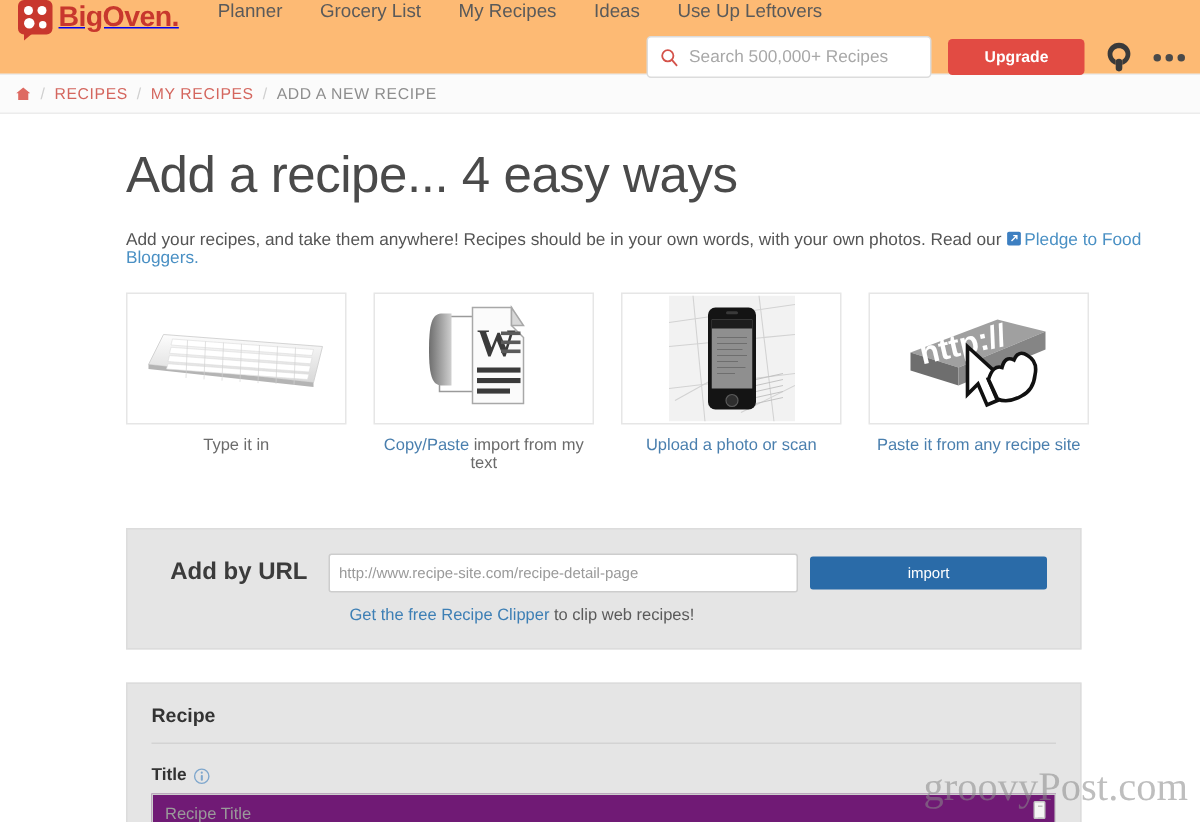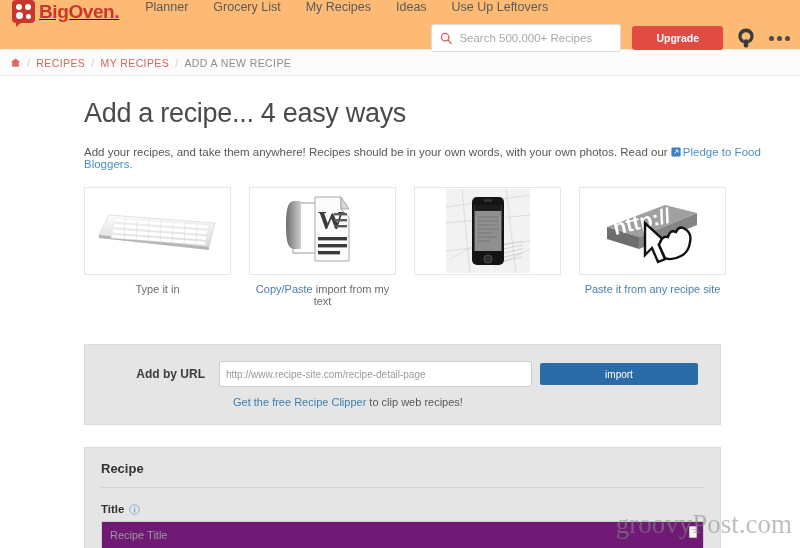--- a/index.html
+++ b/index.html
@@ -72,21 +72,21 @@
     font-size: 10.5px; letter-spacing: 0.4px;
   }
   .home-icon { width: 11px; height: 11px; display:block; }
   .crumb-sep { color: #cfcfcf; }
   .crumb-link { color: #d4665e; text-decoration: none; }
   .crumb-cur { color: #8d8d8d; }
 
   
   .content { padding: 0 0 0 0; }
   .page-title {
-    font-size: 27px; font-weight: normal; color: #4a4a4a;
+    font-size: 34px; font-weight: normal; color: #4a4a4a;
     margin: 22px 0 0 84px; letter-spacing: -0.3px;
   }
   .intro {
     font-size: 11.5px; color: #555; margin: 17px 0 0 84px;
   }
   .ext-icon { width: 10px; height: 10px; vertical-align: -1px; margin-right: 2px;}
   .intro a { color: #4a90c4; text-decoration: none; }
 
   
   .cards { display: flex; gap: 18px; margin: 17px 0 0 84px; }
@@ -101,21 +101,21 @@
   .card-label .lnk { color: #4a7fae; }
   .card-label.blue { color: #4a7fae; }
 
   
   .panel {
     width: 637px; margin: 37px 0 0 84px; background: #e5e5e5;
     border: 1px solid #dcdcdc; padding: 16px 22px 16px 22px;
   }
   .url-row { display: flex; align-items: center; }
   .url-label {
-    font-size: 12px; font-weight: bold; color: #3b3b3b;
+    font-size: 16px; font-weight: bold; color: #3b3b3b;
     width: 112px; text-align: right; padding-right: 14px;
   }
   .url-input {
     flex: 1; height: 26px; border: 1px solid #cdcdcd; background: #fff;
     font-size: 10px; color: #9a9a9a; padding: 0 6px; outline: none;
     font-family: "Liberation Sans", sans-serif; border-radius: 2px;
   }
   .url-input::placeholder { color: #9a9a9a; }
   .import-btn {
     width: 158px; height: 22px; margin-left: 8px; background: #2a6ba8;
@@ -324,20 +324,23 @@
             <rect x="26" y="8" width="32" height="68" rx="5" fill="#141414"></rect>
             <rect x="28.5" y="16" width="27" height="46" fill="#8f8f8f"></rect>
             <rect x="28.5" y="16" width="27" height="6" fill="#1c1c1c"></rect>
             <g stroke="#6e6e6e" stroke-width="0.8">
               <path d="M32 28 h20 M32 32 h20 M32 36 h17 M32 40 h20 M32 44 h14 M32 48 h19 M32 52 h12"></path>
             </g>
             <circle cx="42" cy="70" r="4" fill="#2e2e2e" stroke="#5a5a5a" stroke-width="0.8"></circle>
             <rect x="38" y="10.5" width="8" height="2" rx="1" fill="#3a3a3a"></rect>
           </svg>
         </div>
+        <div class="card-label blue">
+          <span>Upload a photo or scan</span>
+        </div>
       </div>
 
       <div class="card">
         <div class="card-box">
           <svg width="120" height="76" viewBox="0 0 120 76">
             <polygon points="14,34 72,12 104,20 46,44" fill="#a0a0a0"></polygon>
             <polygon points="14,34 46,44 46,56 14,46" fill="#6e6e6e"></polygon>
             <polygon points="46,44 104,20 104,32 46,56" fill="#858585"></polygon>
             <text x="22" y="42" font-family="Liberation Sans, sans-serif" font-size="21" font-weight="bold" fill="#ffffff" transform="rotate(-13 22 42)">http://</text>
             <g fill="#ffffff" stroke="#111111" stroke-width="2.4" stroke-linejoin="miter">

